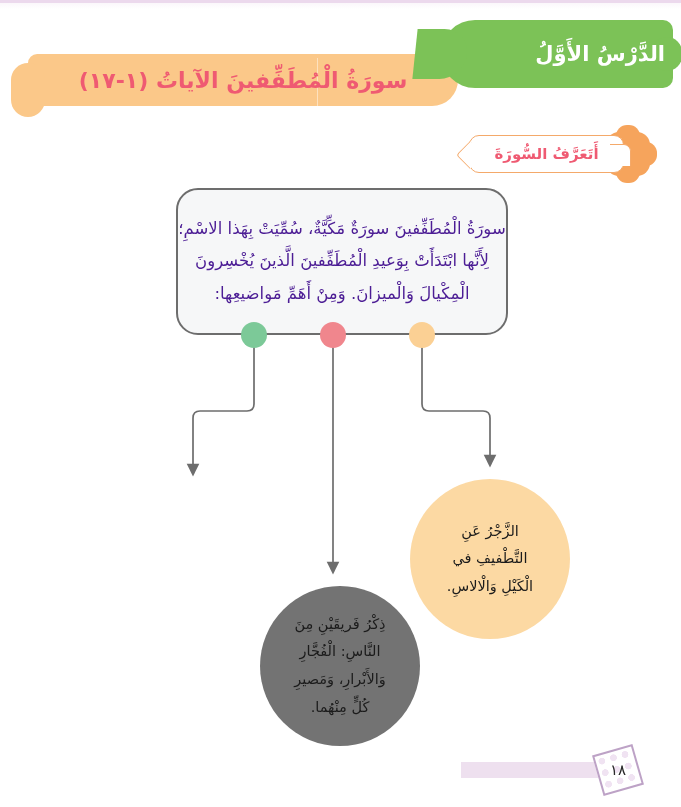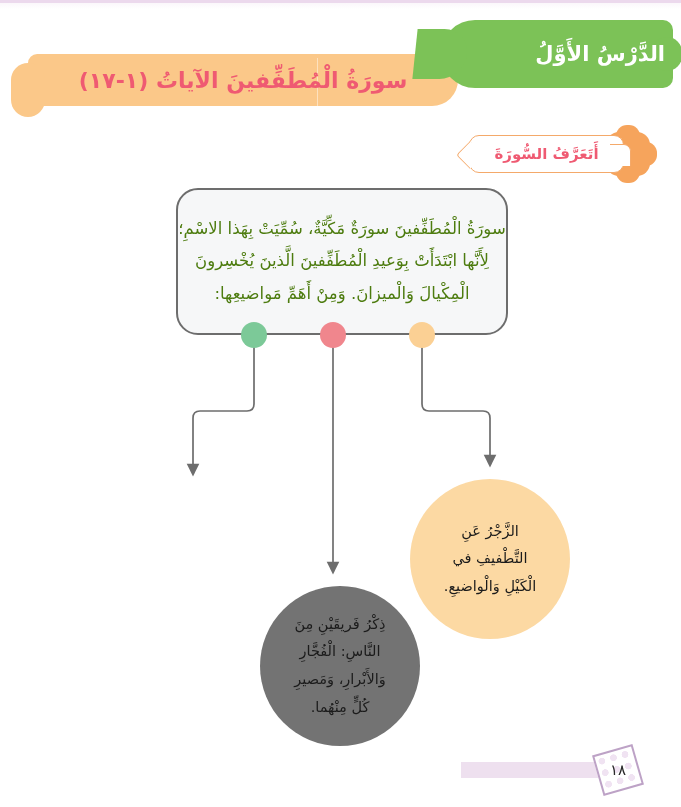--- a/index.html
+++ b/index.html
@@ -230,21 +230,21 @@
     border: 2px solid #6d6d6d;
     border-radius: 22px;
     display: flex;
     flex-direction: column;
     align-items: center;
     justify-content: center;
     padding: 6px 16px;
     z-index: 2;
   }
   .intro-box .line {
-    color: #4d7c0f;
+    color: #4c1d95;
     font-size: 16.5px;
     line-height: 1.95;
     text-align: center;
     white-space: nowrap;
     font-family: "DejaVu Sans", "Liberation Sans", sans-serif;
   }
   .intro-box .line.l3 { text-align: center; }
 
   
   .node-dot {
@@ -403,21 +403,21 @@
   <div class="topic topic-pink">
     <div class="tline">ذِكْرُ فَريقَيْنِ مِنَ</div>
     <div class="tline">النَّاسِ: الْفُجَّارِ</div>
     <div class="tline">وَالأَبْرارِ، وَمَصيرِ</div>
     <div class="tline">كُلٍّ مِنْهُما.</div>
   </div>
 
   <div class="topic topic-orange">
     <div class="tline">الزَّجْرُ عَنِ</div>
     <div class="tline">التَّطْفيفِ في</div>
-    <div class="tline">الْكَيْلِ وَالْواضيعِ.</div>
+    <div class="tline">الْكَيْلِ وَالْالاسِ.</div>
   </div>
 
   <div class="footer-bar"></div>
   <div class="page-badge">
     <span class="num">١٨</span>
   </div>
 
 </div>
 
 </body></html>

